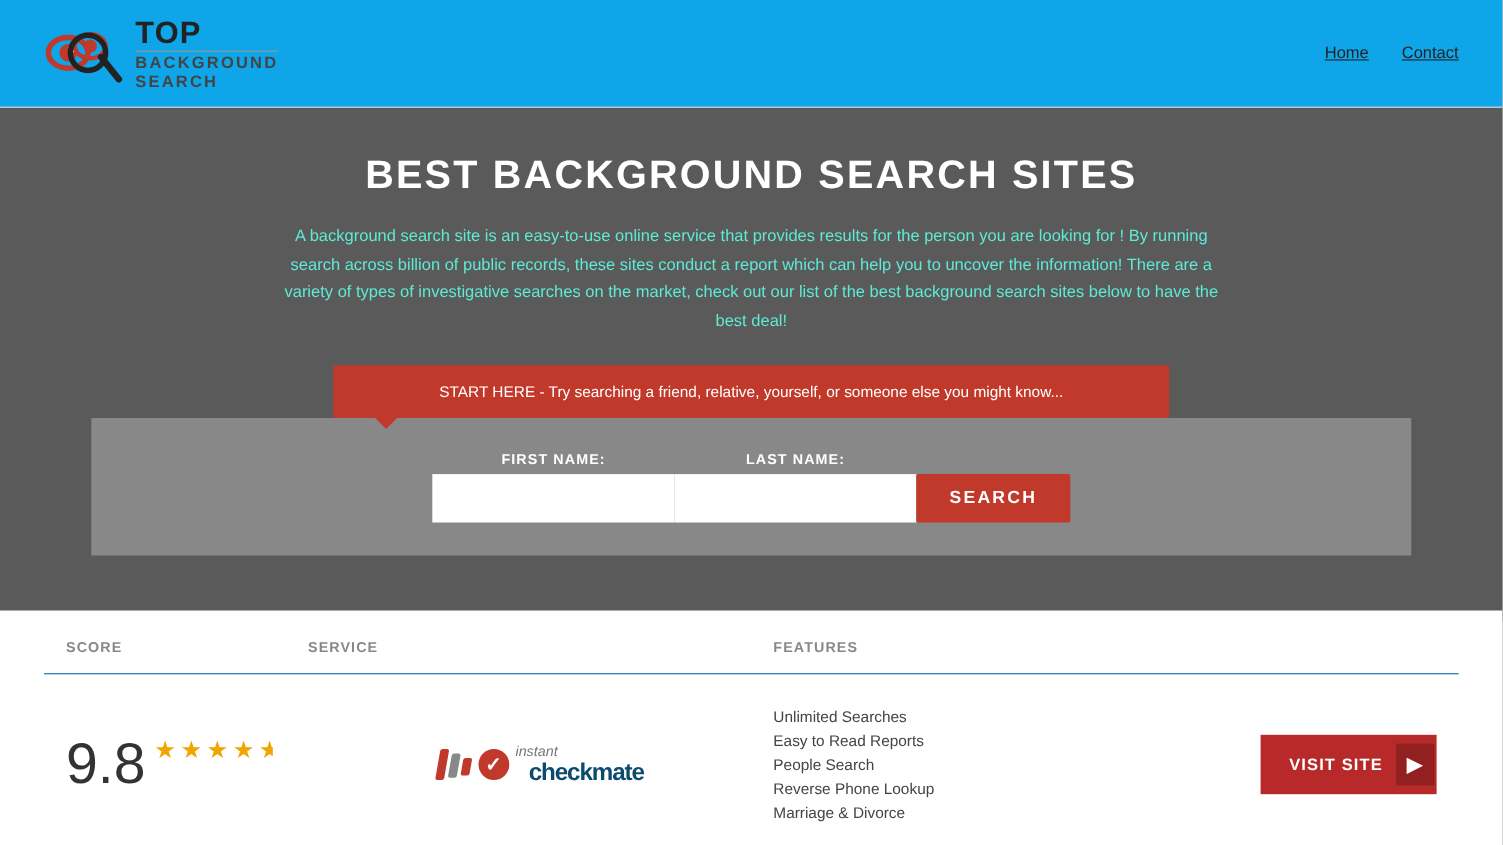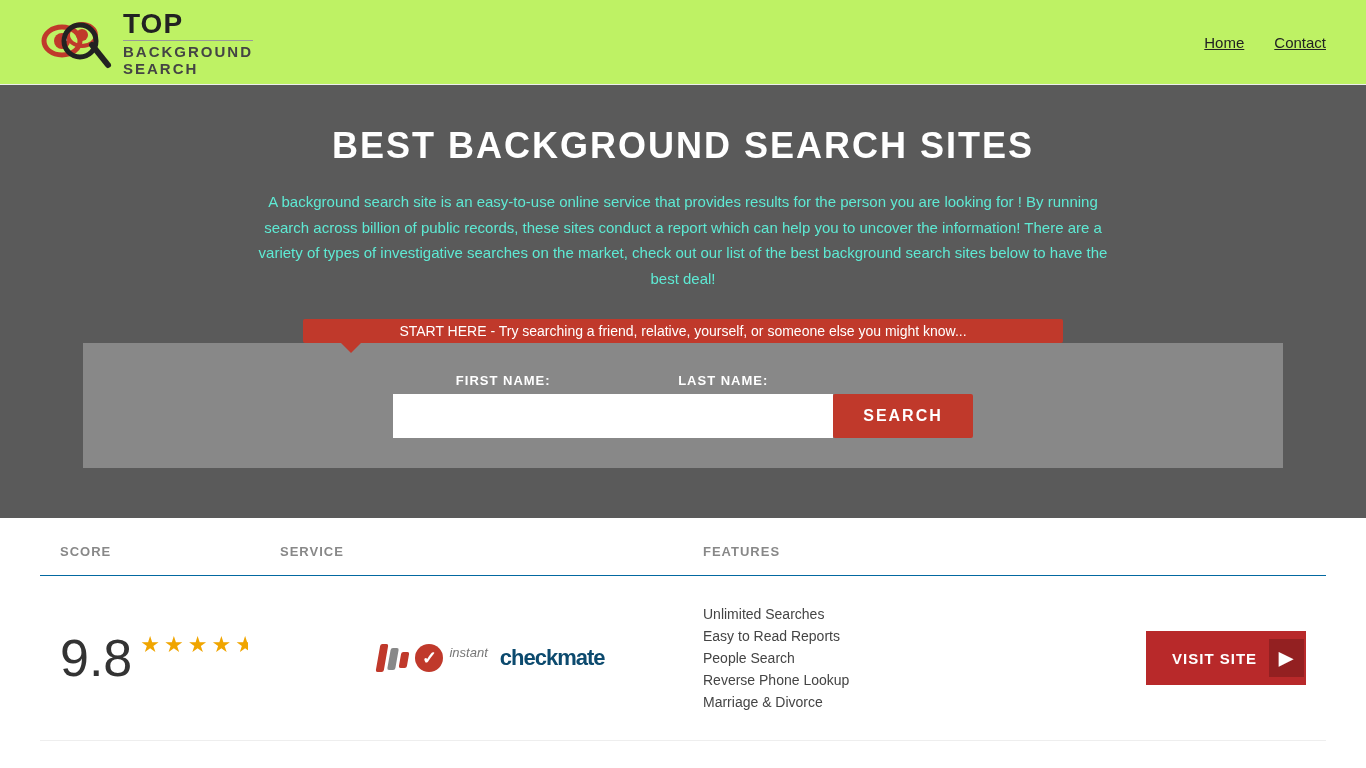--- a/index.html
+++ b/index.html
@@ -4,23 +4,23 @@
   <style>
     * { margin: 0; padding: 0; box-sizing: border-box; }
     body { font-family: Arial, sans-serif; background: #fff; color: #333; width: 1366px; }
 
     
     .header {
       display: flex;
       align-items: center;
       justify-content: space-between;
       padding: 10px 40px;
-      background: #bef264;
+      background: #0ea5e9;
       border-bottom: 1px solid #eee;
-      height: 85px;
+      height: 98px;
     }
     .logo-area {
       display: flex;
       align-items: center;
       gap: 8px;
     }
     .logo-text-block {
       display: flex;
       flex-direction: column;
     }
@@ -70,21 +70,21 @@
       max-width: 860px;
       margin: 0 auto 28px;
       color: #5eead4;
     }
 
     
     .search-callout {
       background: #c0392b;
       color: #fff;
       font-size: 14px;
-      padding: 4px 20px;
+      padding: 16px 20px;
       max-width: 760px;
       margin: 0 auto 0;
       position: relative;
       border-radius: 2px;
     }
     .search-callout::after {
       content: '';
       position: absolute;
       bottom: -10px;
       left: 38px;
@@ -311,21 +311,21 @@
 
       <div style="display:flex;flex-direction:column;align-items:center;gap:4px;">
         <div style="display:flex;align-items:center;gap:6px;">
 
           <div style="display:flex;gap:3px;align-items:flex-end;">
             <div style="width:8px;height:28px;background:#c0392b;border-radius:2px;transform:skewX(-10deg);"></div>
             <div style="width:8px;height:22px;background:#888;border-radius:2px;transform:skewX(-10deg);margin-bottom:2px;"></div>
             <div style="width:8px;height:16px;background:#c0392b;border-radius:2px;transform:skewX(-10deg);margin-bottom:4px;"></div>
             <div style="width:28px;height:28px;background:#c0392b;border-radius:50%;display:flex;align-items:center;justify-content:center;color:#fff;font-weight:900;font-size:18px;margin-left:4px;">✓</div>
           </div>
-          <div style="display:flex;flex-direction:row;line-height:1.1;text-align:right;">
+          <div style="display:flex;flex-direction:column;line-height:1.1;">
             <span style="font-style:italic;color:#777;font-size:13px;font-weight:400;">instant</span>
             <span style="font-size:22px;font-weight:900;color:#0c4a6e;letter-spacing:-1px;margin-left:12px;">checkmate</span>
           </div>
         </div>
       </div>
     </div>
     <div class="features-cell">
       <span class="feature-item">Unlimited Searches</span>
       <span class="feature-item">Easy to Read Reports</span>
       <span class="feature-item">People Search</span>

